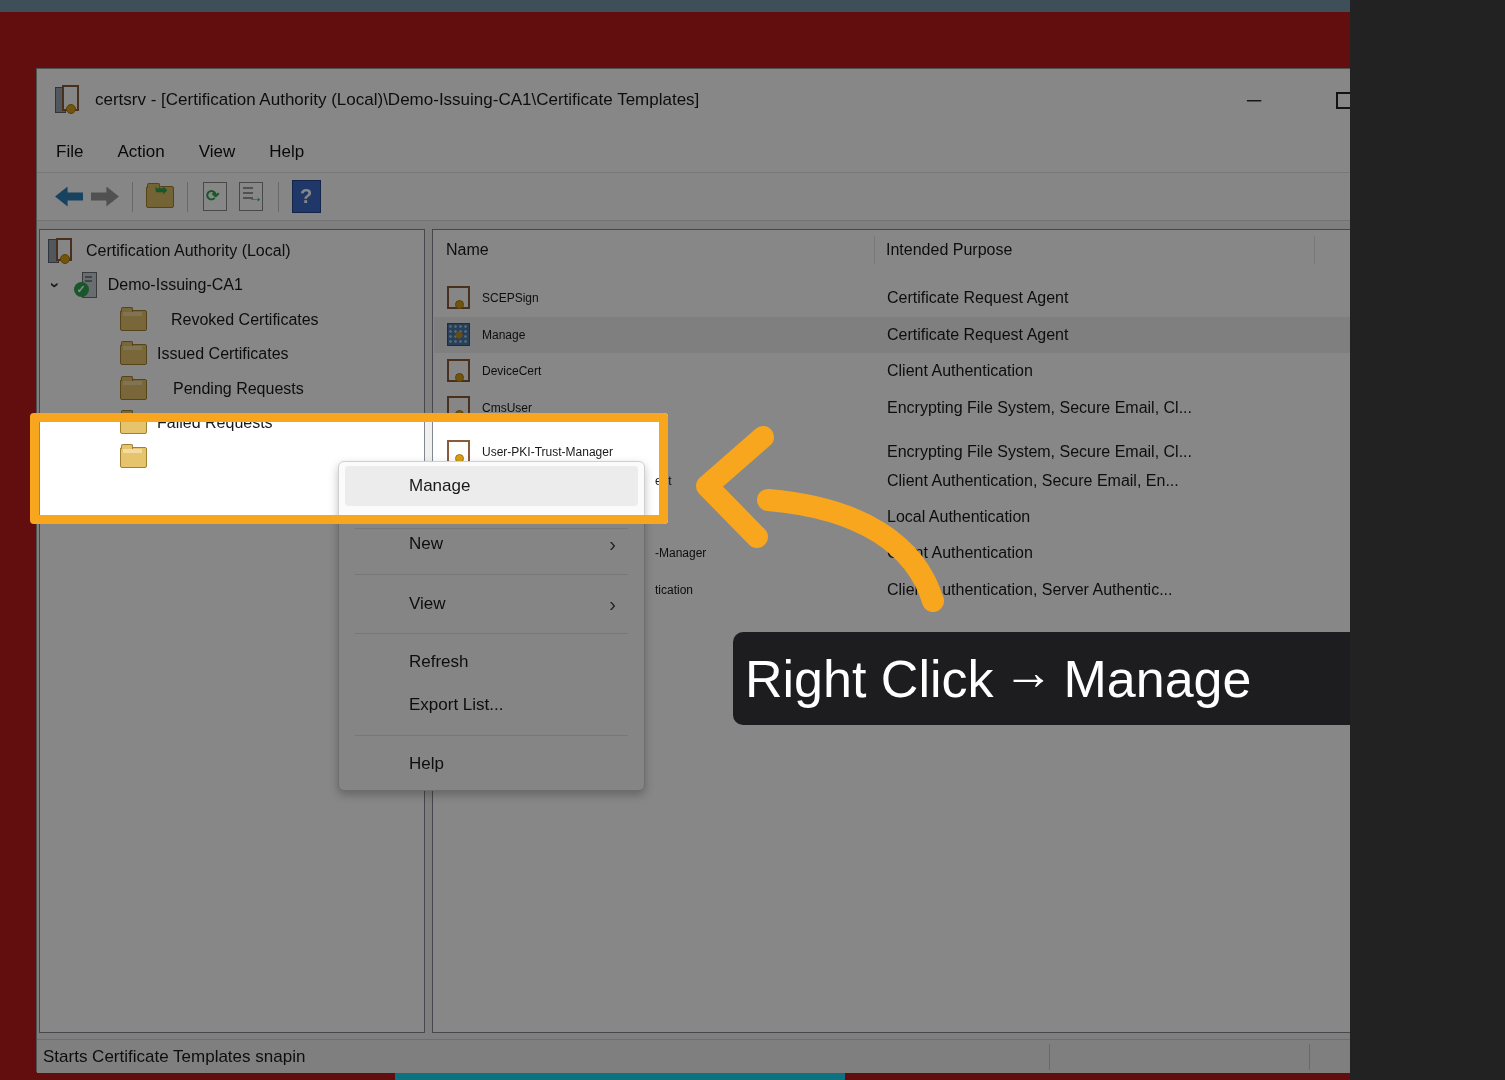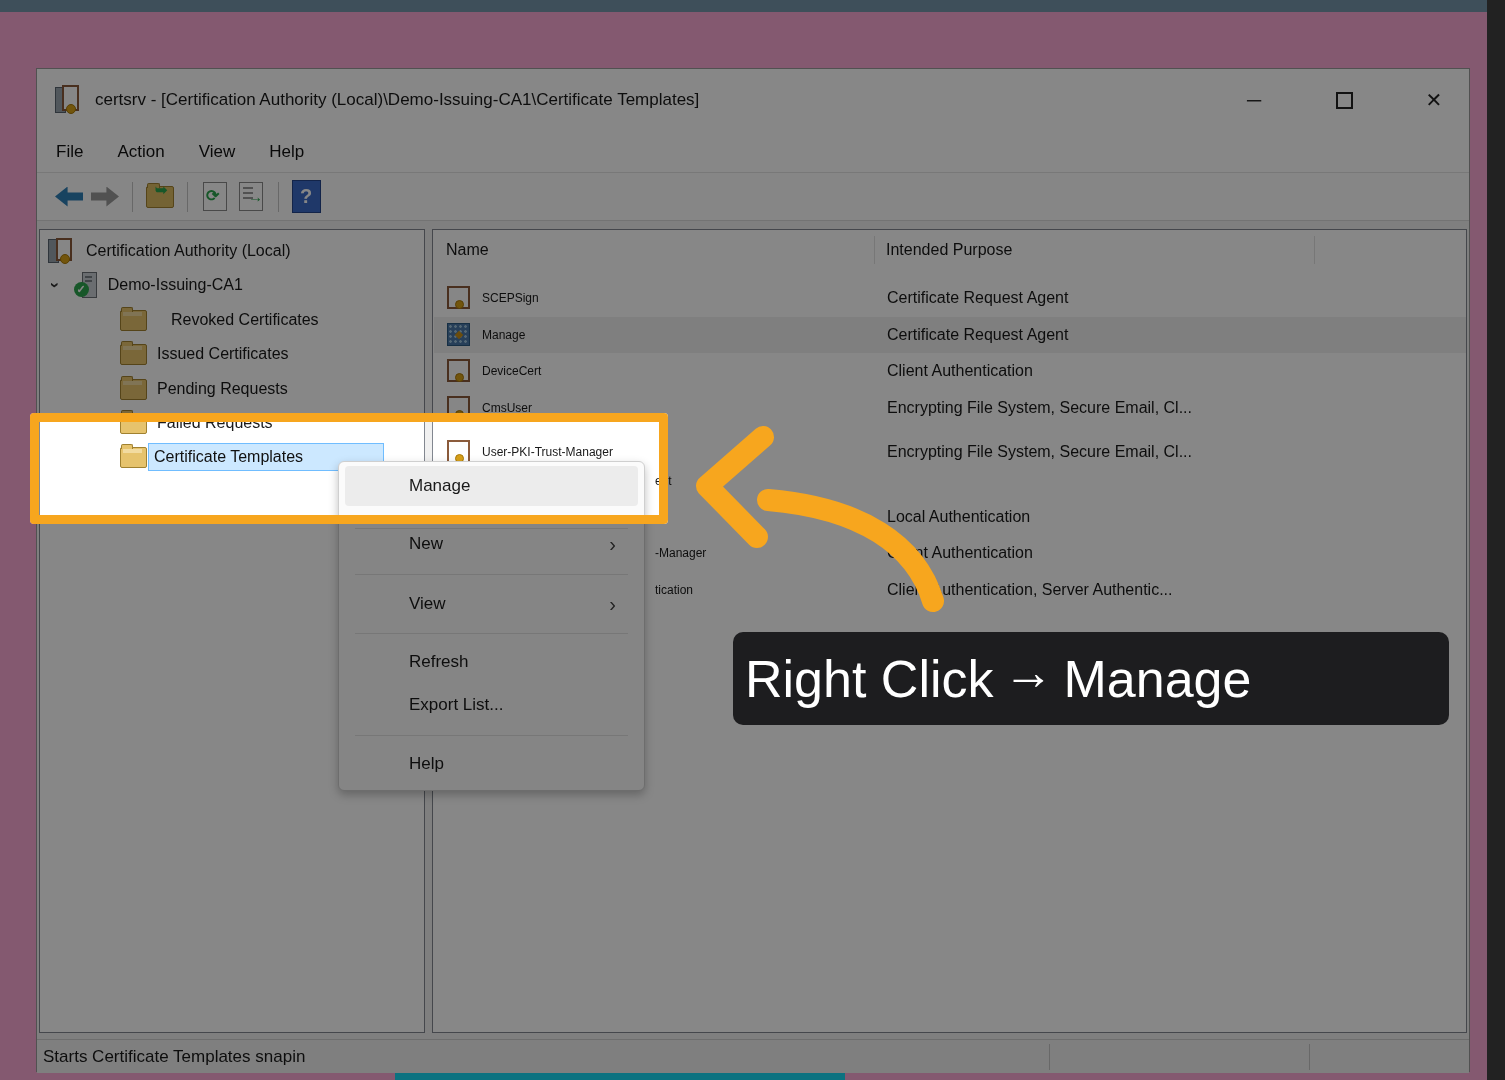--- a/index.html
+++ b/index.html
@@ -1,17 +1,17 @@
 <!DOCTYPE html>
 <html><head>
 <meta charset="utf-8">
 <style>
   html,body{margin:0;padding:0;background:#222;}
-  .stage{position:relative;width:1487px;height:1080px;overflow:hidden;
-         font-family:"Liberation Sans",sans-serif;background:#f9a8d4;text-align:right;}
+  .stage{position:relative;width:1350px;height:1080px;overflow:hidden;
+         font-family:"Liberation Sans",sans-serif;background:#b91c1c;text-align:right;}
   .desk-top{position:absolute;left:0;top:0;width:100%;height:12px;background:#7596aa;}
   .desk-task{position:absolute;left:395px;top:1070px;width:450px;height:10px;background:#17d8f2;}
 
   
   .window{position:absolute;left:36px;top:68px;width:1434px;height:1004px;
           background:#f0f0f0;border:1px solid #9a9a9a;box-sizing:border-box;}
   .titlebar{position:absolute;left:0;top:0;width:100%;height:62px;background:#ffffff;display:flex;align-items:center;}
   .title-icon{position:relative;width:26px;height:30px;margin-left:18px;}
   .ti-tower{position:absolute;left:0;top:2px;width:9px;height:24px;background:#9aa4ae;border:1px solid #5a6570;}
   .ti-doc{position:absolute;left:7px;top:0;width:17px;height:26px;background:#fdfdfd;border:2px solid #8a5a3a;box-sizing:border-box;}
@@ -189,33 +189,30 @@
         <span style="margin-left:8px">Demo-Issuing-CA1</span>
       </div>
       <div class="tree-row" style="left:80px;top:77px;">
         <div class="ico-folder"></div>
         <span style="margin-left:24px">Revoked Certificates</span>
       </div>
       <div class="tree-row" style="left:80px;top:111px;">
         <div class="ico-folder"></div>
         <span style="margin-left:10px">Issued Certificates</span>
       </div>
-      <div class="tree-row" style="left:80px;top:146px;">
+      <div class="tree-row" style="left:80px;top:146px;gap:16px;">
         <div class="ico-folder"></div>
         <span style="margin-left:10px">Pending Requests</span>
       </div>
       <div class="tree-row" style="left:80px;top:180px;">
         <div class="ico-folder"></div>
         <span style="margin-left:10px">Failed Requests</span>
       </div>
       <div class="tree-row" style="left:80px;top:214px;">
         <div class="ico-folder"></div>
-      </div>
-      <div class="sel-box">
-        <span>Certificate Templates</span>
       </div>
     </div>
 
     <div class="pane pane-right">
       <div class="col-head" style="left:13px;">Name</div>
       <div class="col-head" style="left:453px;">Intended Purpose</div>
       <div class="head-sep" style="left:441px;"></div>
       <div class="head-sep" style="left:881px;"></div>
 
       <div class="lrow" style="top:50px;">
@@ -238,20 +235,21 @@
         <div class="lname">CmsUser</div>
         <div class="lpurp">Encrypting File System, Secure Email, Cl...</div>
       </div>
       <div class="lrow" style="top:204px;">
         <div class="ico-cert"></div>
         <div class="lname">User-PKI-Trust-Manager</div>
         <div class="lpurp">Encrypting File System, Secure Email, Cl...</div>
       </div>
       <div class="lrow" style="top:233px;">
         <div class="lname lfrag">ent</div>
+        <div class="lpurp">Client Authentication, Secure Email, En...</div>
       </div>
       <div class="lrow" style="top:269px;">
         <div class="lname lfrag"></div>
         <div class="lpurp">Local Authentication</div>
       </div>
       <div class="lrow" style="top:305px;">
         <div class="lname lfrag">-Manager</div>
         <div class="lpurp">Client Authentication</div>
       </div>
       <div class="lrow" style="top:342px;">

